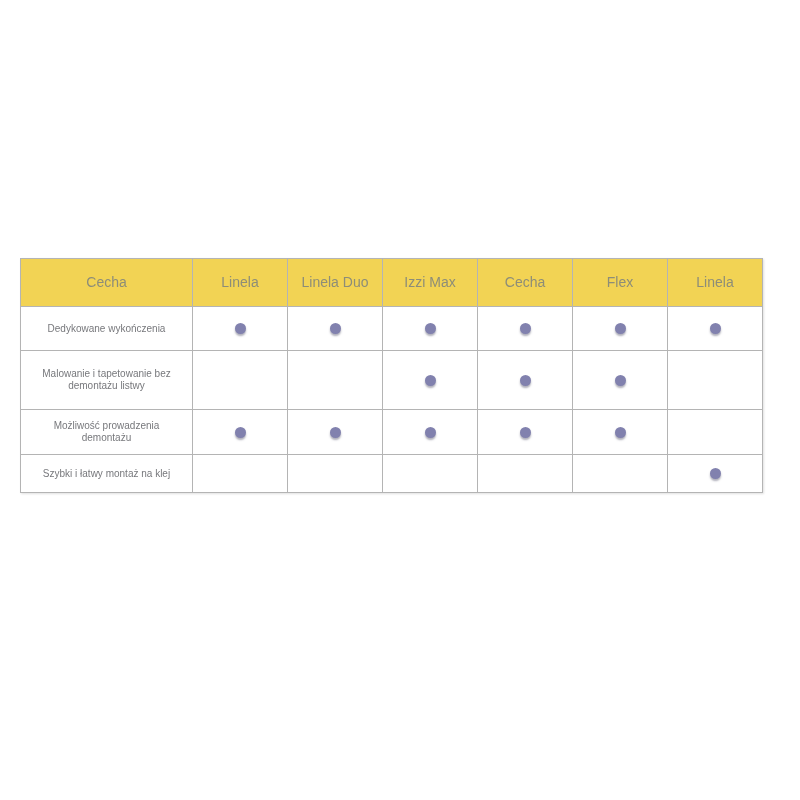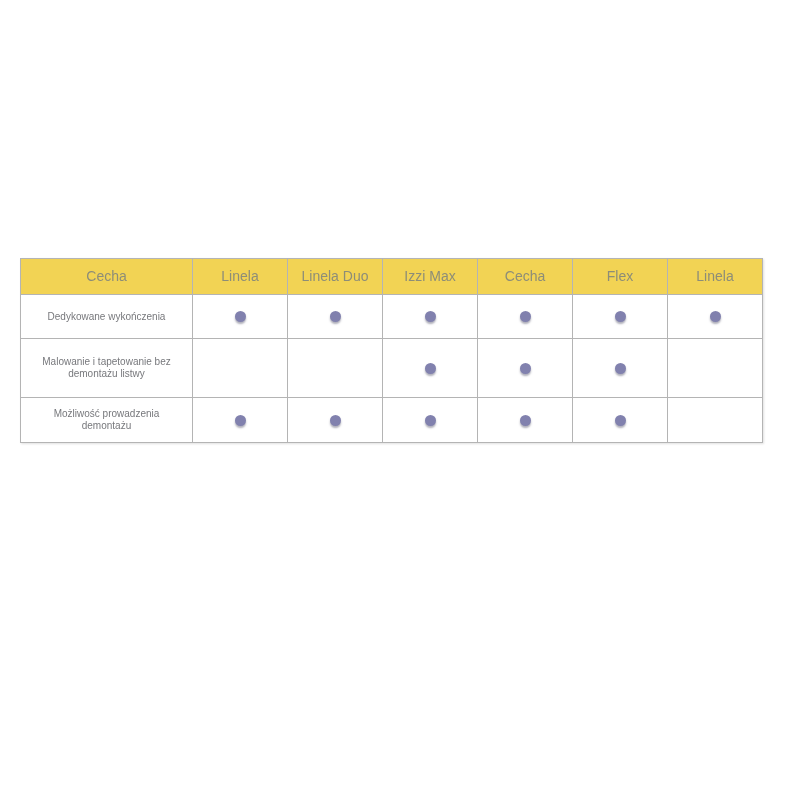--- a/index.html
+++ b/index.html
@@ -29,21 +29,21 @@
     box-shadow: 1px 1px 2px rgba(0,0,0,0.12);
   }
   table.compare th, table.compare td {
     border: 1px solid var(--border-grid, #b4b4b4);
     text-align: center;
     vertical-align: middle;
     padding: 3px 8px;
     box-sizing: border-box;
   }
   table.compare thead tr {
-    height: 36px;
+    height: 48px;
     background: var(--header-bg, #f2d354);
   }
   table.compare thead th {
     color: var(--header-text, #8d8d78);
     font-weight: 400;
     font-size: 14px;
     line-height: 1.2;
   }
   table.compare tbody td {
     color: var(--body-text, #77787c);
@@ -109,16 +109,25 @@
           </tr>
           <tr>
             <td>Możliwość prowadzenia demontażu</td>
             <td><span class="dot"></span></td>
             <td><span class="dot"></span></td>
             <td><span class="dot"></span></td>
             <td><span class="dot"></span></td>
             <td><span class="dot"></span></td>
             <td></td>
           </tr>
+          <tr>
+            <td>Szybki i łatwy montaż na klej</td>
+            <td></td>
+            <td></td>
+            <td></td>
+            <td></td>
+            <td></td>
+            <td><span class="dot"></span></td>
+          </tr>
         </tbody>
     </table>
   </div>
 </div>
 
 </body></html>

